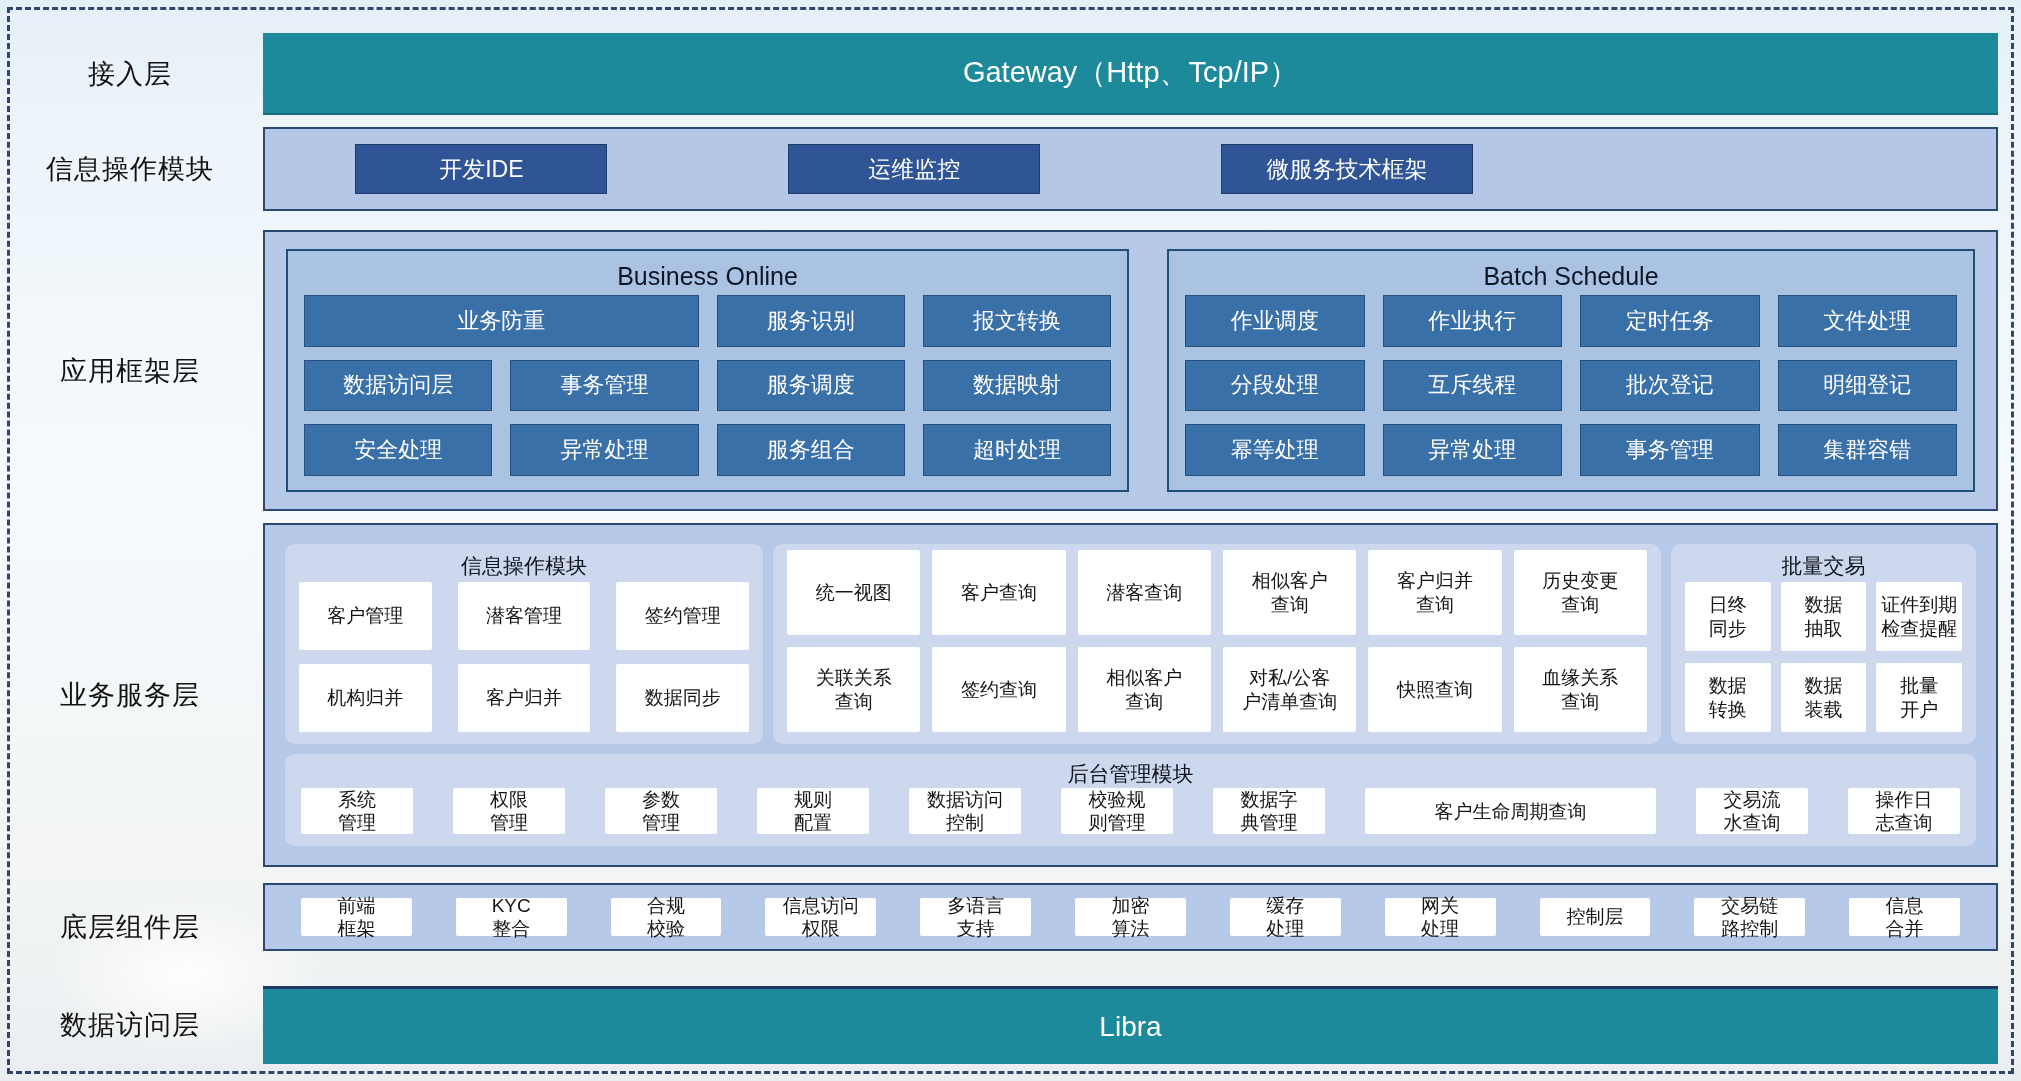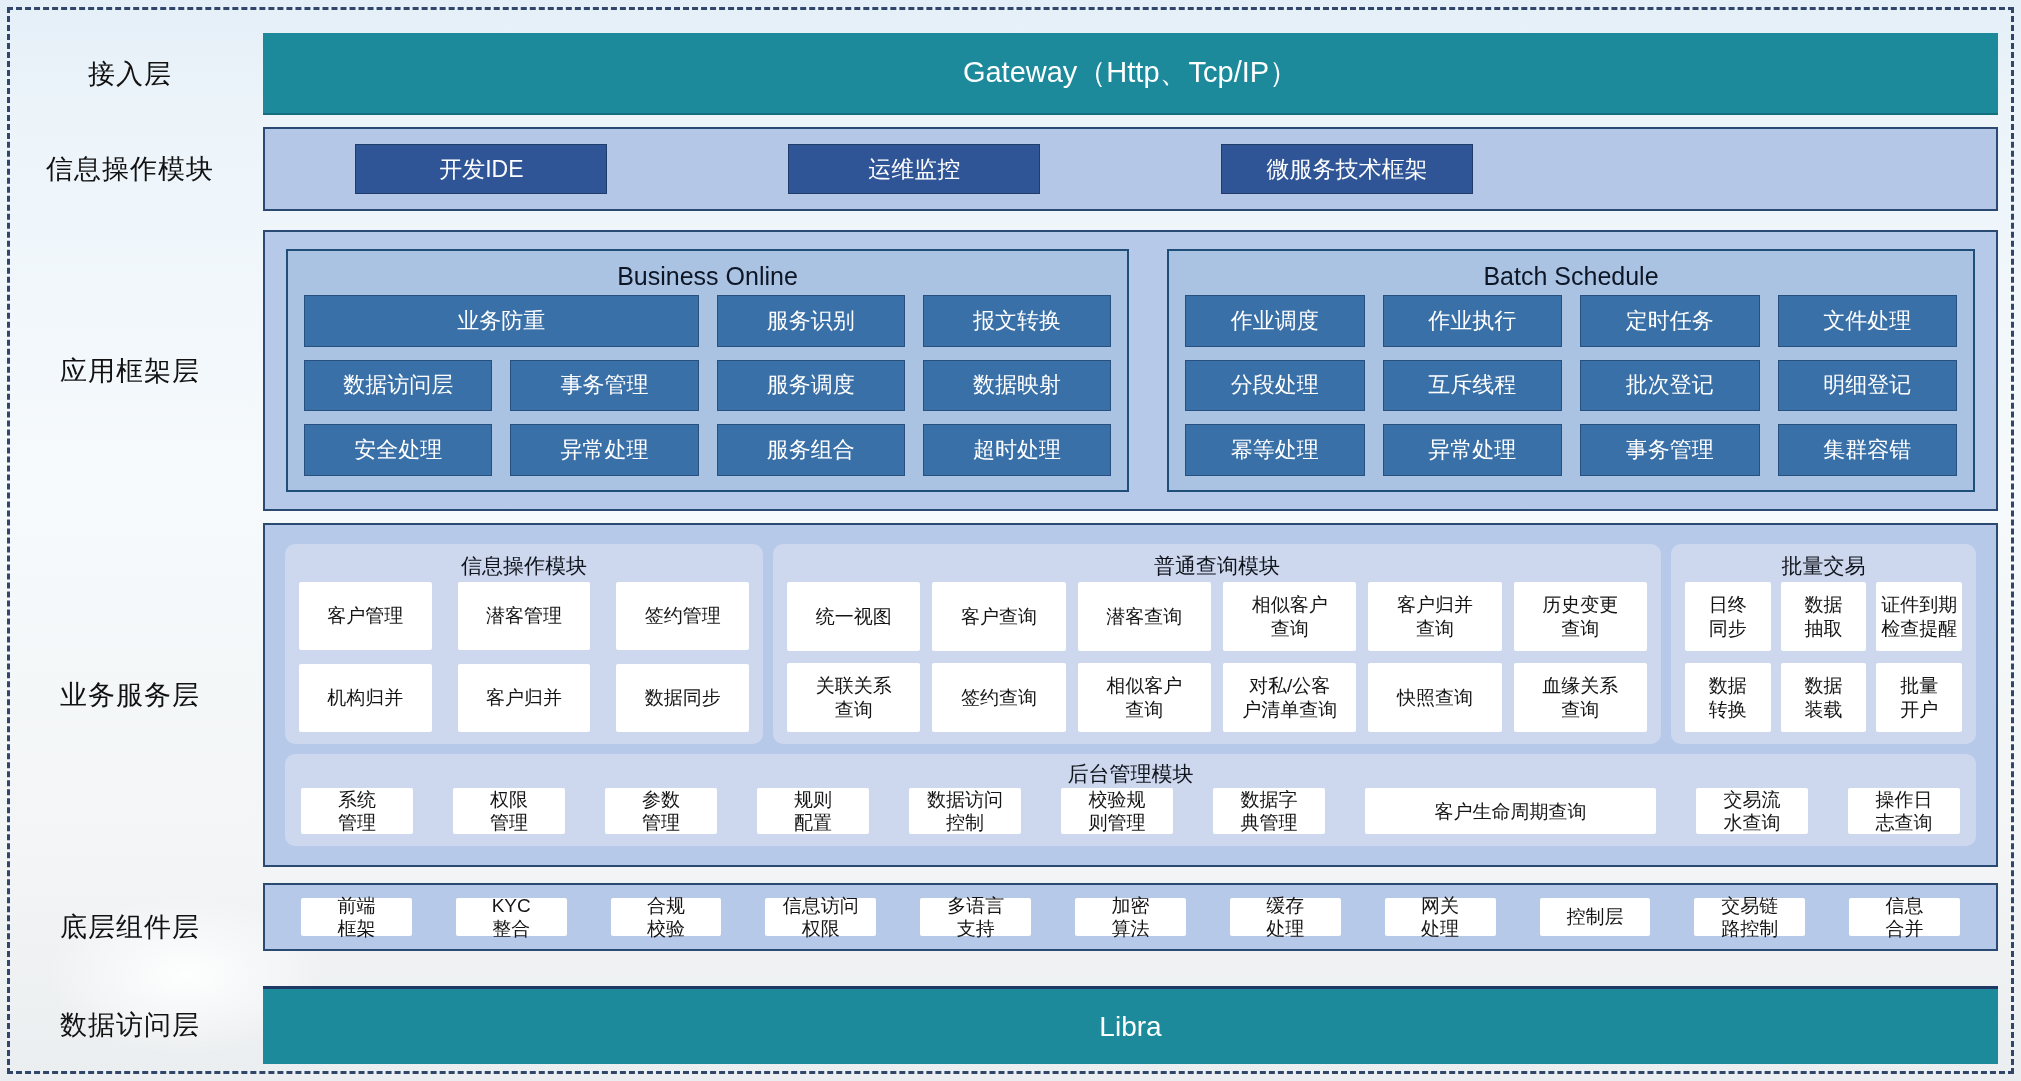--- a/index.html
+++ b/index.html
@@ -135,21 +135,20 @@
 
         <div class="btn-white">客户管理</div>
             <div class="btn-white">潜客管理</div>
             <div class="btn-white">签约管理</div>
             <div class="btn-white">机构归并</div>
             <div class="btn-white">客户归并</div>
             <div class="btn-white">数据同步</div>
           </div>
       </div>
       <div class="panel query">
-        <div class="panel-title">普通查询模块</div>
         <div class="panel-grid">
 
         <div class="btn-white">统一视图</div>
             <div class="btn-white">客户查询</div>
             <div class="btn-white">潜客查询</div>
             <div class="btn-white">相似客户
 查询</div>
             <div class="btn-white">客户归并
 查询</div>
             <div class="btn-white">历史变更

